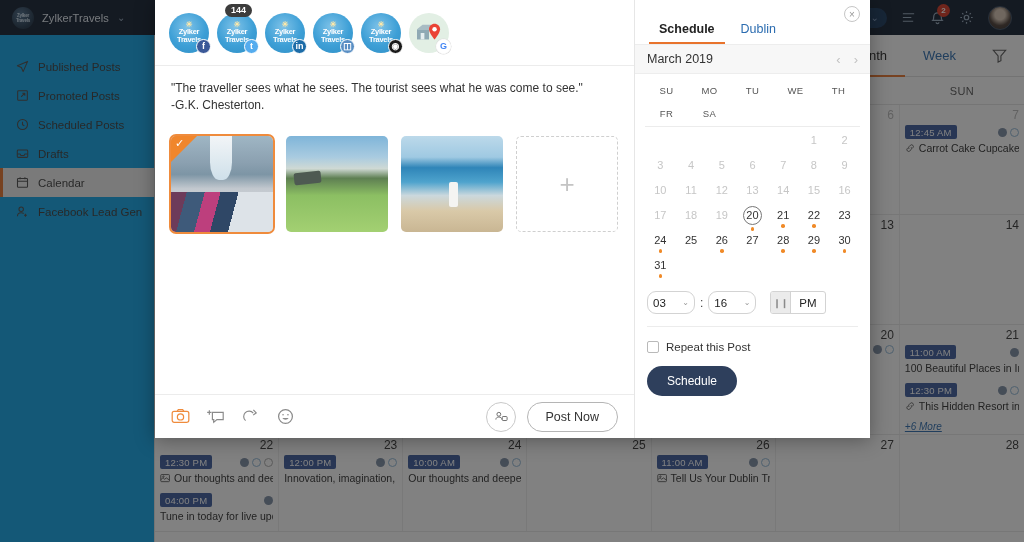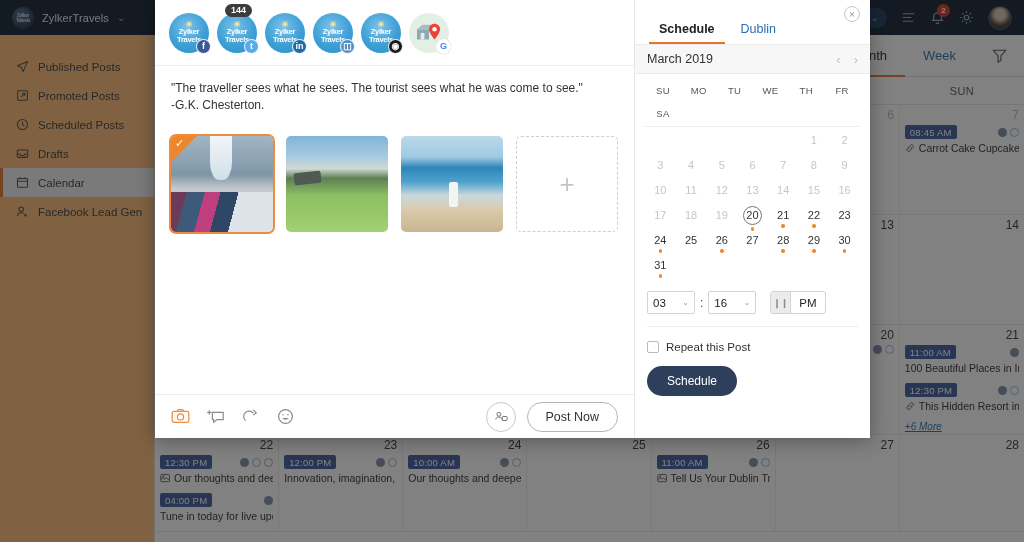--- a/index.html
+++ b/index.html
@@ -47,21 +47,21 @@
   }
   .avatar-top {
     width: 24px; height: 24px; border-radius: 50%;
     background: radial-gradient(circle at 50% 35%, #d9c6b4 0 28%, #4a3b33 60%, #2b2320 100%);
     border: 1px solid #3b4d63;
   }
 
   
   .sidebar {
     position: absolute; top: 35px; left: 0; width: 155px; height: 507px;
-    background: #fdba74; border-right: 1px solid #e3e3e3;
+    background: #0ea5e9; border-right: 1px solid #e3e3e3;
   }
   .side-item {
     height: 29px; display: flex; align-items: center; gap: 9px;
     padding-left: 12px; font-size: 11.5px; color: #3a3a3a;
     border-left: 3px solid transparent;
   }
   .side-item:first-child { margin-top: 17px; }
   .side-item.active { background: #f0f0f0; border-left-color: #e8732c; }
   .side-ic { width: 14px; height: 14px; color: #4a4a4a; display:flex; align-items:center; justify-content:center; }
   .side-ic svg { width: 13px; height: 13px; }
@@ -235,21 +235,21 @@
     border-bottom: 2px solid transparent;
   }
   .s-tab.active { color: #222; border-bottom-color: #e8732c; font-weight: bold; }
   .month-row {
     height: 30px; background: #f7f7f7; border-top: 1px solid #ededed; border-bottom: 1px solid #ededed;
     display: flex; align-items: center; padding: 0 12px; font-size: 12.5px; color: #333;
   }
   .month-nav { margin-left: auto; display: flex; gap: 13px; color: #c2c2c2; font-size: 13px; }
 
   .dpick { padding: 6px 10px 0; }
-  .dow { display: grid; grid-template-columns: repeat(6,1fr); }
+  .dow { display: grid; grid-template-columns: repeat(5,1fr); }
   .dow div {
     font-size: 9.5px; color: #555; text-align: center; padding: 5px 0 7px; letter-spacing: .3px;
   }
   .dgrid { display: grid; grid-template-columns: repeat(7,1fr); border-top: 1px solid #ececec; padding-top: 4px; }
   .dcell {
     height: 25px; display: flex; flex-direction: column; align-items: center;
     justify-content: center; font-size: 11px; color: #333; position: relative;
   }
   .dcell.muted { color: #c6c6c6; }
   .dcell.sel .dnum {
@@ -257,21 +257,21 @@
     display: flex; align-items: center; justify-content: center;
   }
   .dnum { line-height: 13px; }
   .ddot {
     width: 3.5px; height: 3.5px; border-radius: 50%; background: #f08a28; margin-top: 2px;
   }
   .ddot.hidden { visibility: hidden; }
 
   .time-row { display: flex; align-items: center; gap: 5px; padding: 10px 12px 0; }
   .tsel {
-    border: 1px solid #d3d3d3; border-radius: 2px; height: 23px; width: 48px;
+    border: 1px solid #d3d3d3; border-radius: 9px; height: 23px; width: 48px;
     display: flex; align-items: center; justify-content: space-between;
     padding: 8px 5px; font-size: 11.5px; color: #222; background: #fff;
   }
   .tsel .cv { color: #999; font-size: 8px; }
   .colon { font-size: 12px; color: #444; }
   .ampm {
     margin-left: 9px; display: flex; border: 1px solid #d3d3d3; border-radius: 3px;
     height: 23px; overflow: hidden;
   }
   .ampm .pause {
@@ -420,21 +420,21 @@
           <div class="cal-cell"></div>
           <div class="cal-cell"></div>
           <div class="cal-cell"></div>
           <div class="cal-cell">
             <div class="daynum muted">6</div>
           </div>
           <div class="cal-cell">
             <div class="daynum muted">7</div>
             <div class="ev">
               <div class="ev-row1">
-                <span class="time-badge">08:45 AM</span>
+                <span class="time-badge">12:45 AM</span>
                 <span class="ev-nets">
                   <span class="net fb"></span>
                   <span class="net tw"></span>
                 </span>
               </div>
               <div class="ev-txt">
                 <span class="mini-ic">
                   <svg viewBox="0 0 14 14" width="11" height="11" fill="none" stroke="currentColor" stroke-width="1.15" stroke-linejoin="round">
                     <path d="M5.2 7.6a2.2 2.2 0 010-3l1.8-1.8a2.2 2.2 0 013.1 3.1L9.2 6.8"></path>
                     <path d="M7.8 5.4a2.2 2.2 0 010 3l-1.8 1.8a2.2 2.2 0 01-3.1-3.1l.9-.9"></path>

